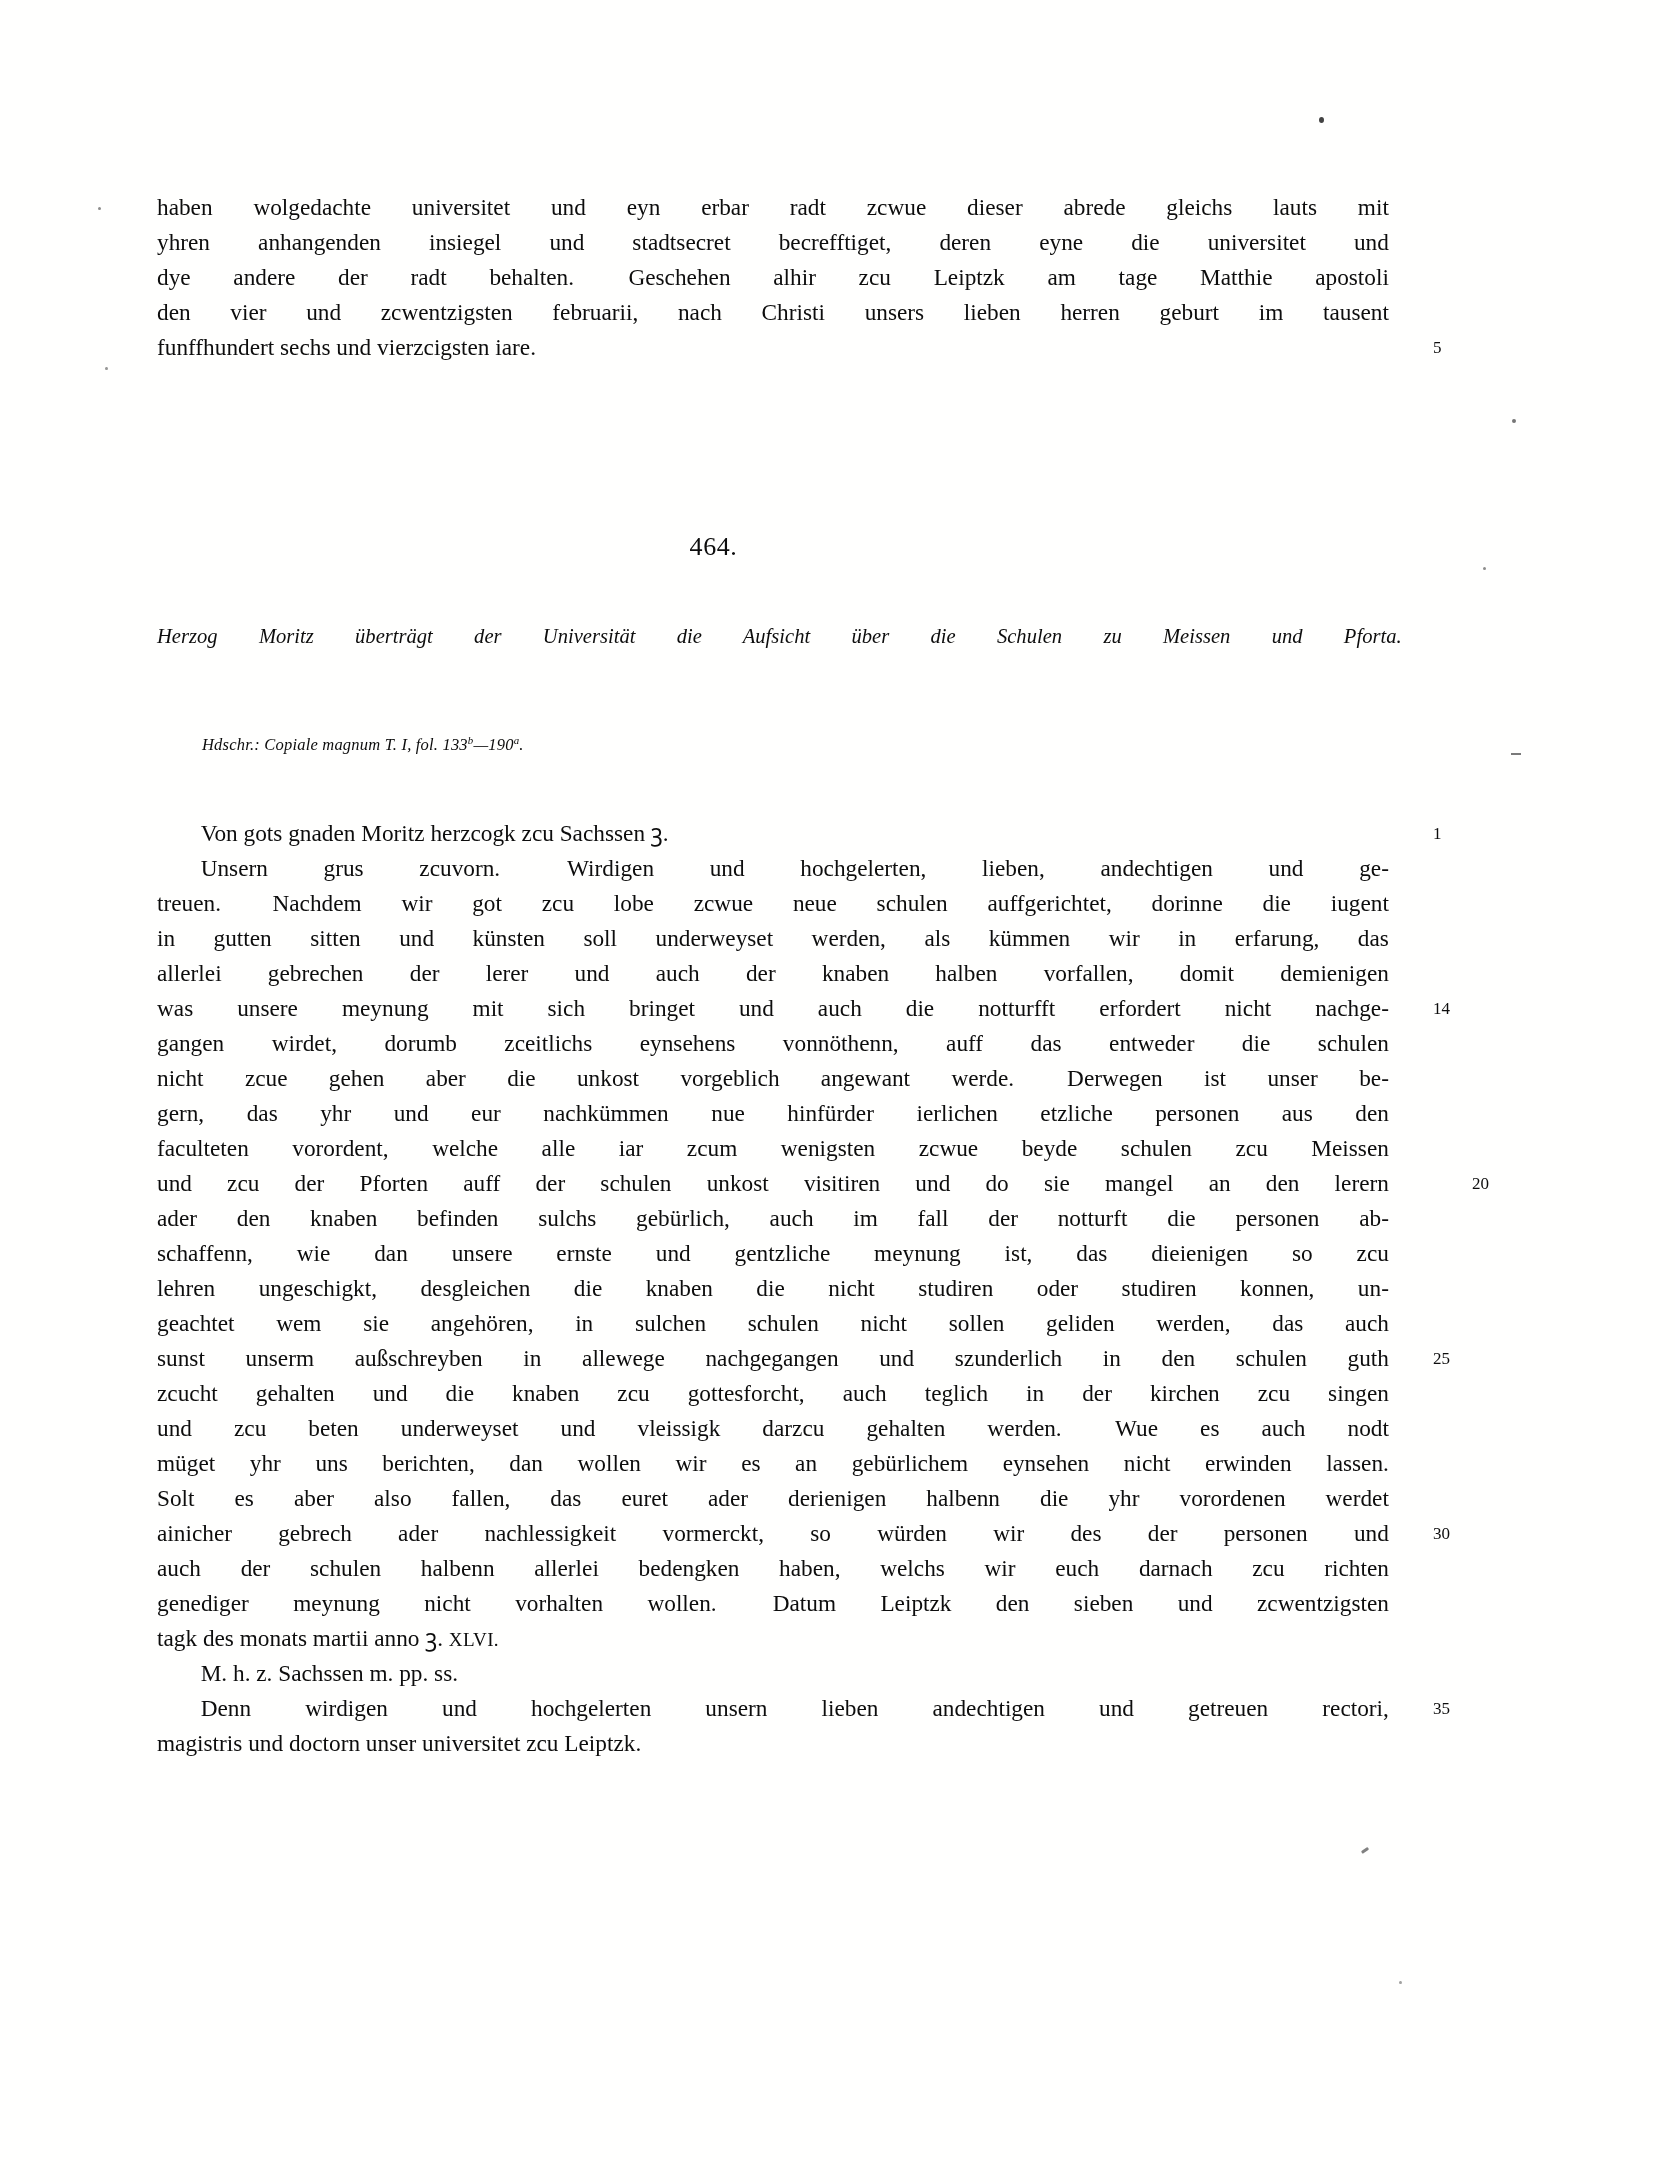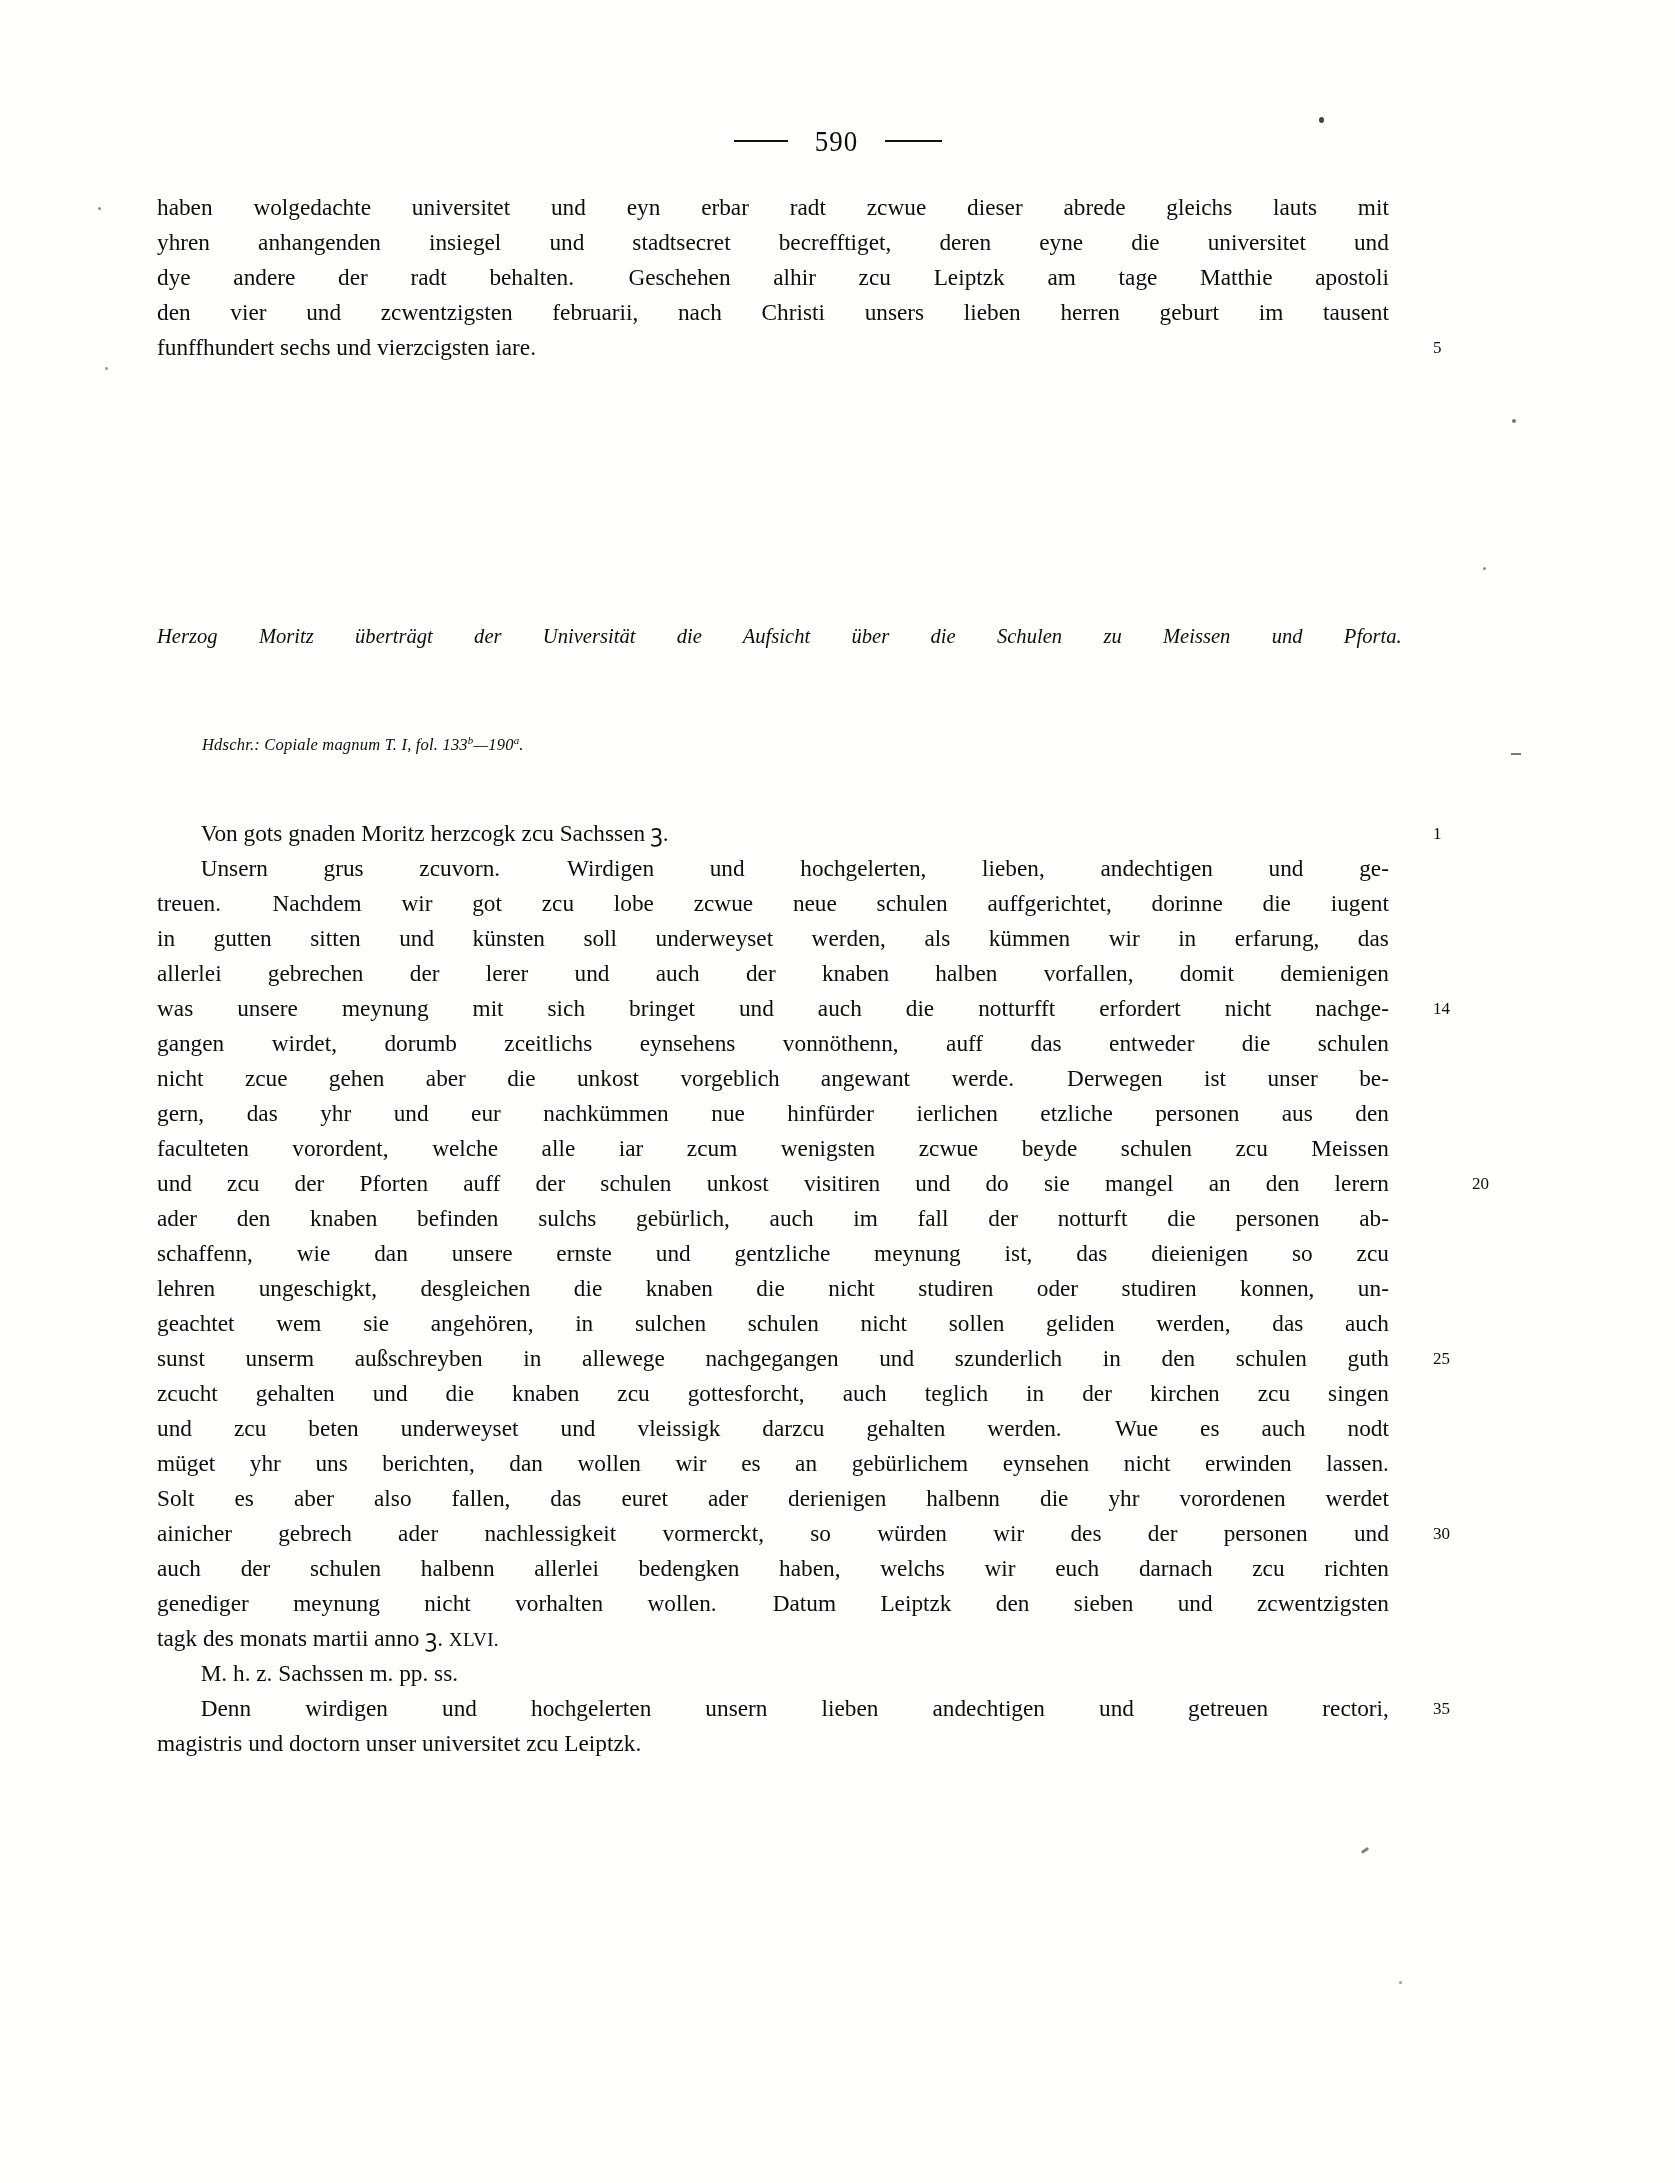--- a/index.html
+++ b/index.html
@@ -159,37 +159,33 @@
     position: absolute;
     background: #222;
     opacity: 0.75;
   }
 </style>
 </head>
 <body>
 
 <div class="page">
 
-  <div class="running-head">
-    <span class="rule-dash left"></span>
-    <span class="folio-number">590</span>
-    <span class="rule-dash right"></span>
-  </div>
 
   <div class="textblock" style="top:190px;">
     <div class="lines" id="opening-lines">
         <div class="ln just">haben wolgedachte universitet und eyn erbar radt zcwue dieser abrede gleichs lauts mit</div>
         <div class="ln just">yhren anhangenden insiegel und stadtsecret becrefftiget, deren eyne die universitet und</div>
         <div class="ln just">dye andere der radt behalten.  Geschehen alhir zcu Leiptzk am tage Matthie apostoli</div>
         <div class="ln just">den vier und zcwentzigsten februarii, nach Christi unsers lieben herren geburt im tausent</div>
         <div class="ln just last">funffhundert sechs und vierzcigsten iare.</div>
       </div>
   <span class="linenum" style="top: 140px;">5</span>
     </div>
 
+  <div class="section-number">464.</div>
 
   <div class="regest">Herzog Moritz überträgt der Universität die Aufsicht über die Schulen zu Meissen und Pforta.</div>
 
 
   <div class="source-note">
     <span>Hdschr.:</span>
     <span>Copiale magnum T. I, fol. 133</span><sup>b</sup><span>—190</span><sup>a</sup><span>.</span>
   </div>
 
   <div class="textblock body-start">

